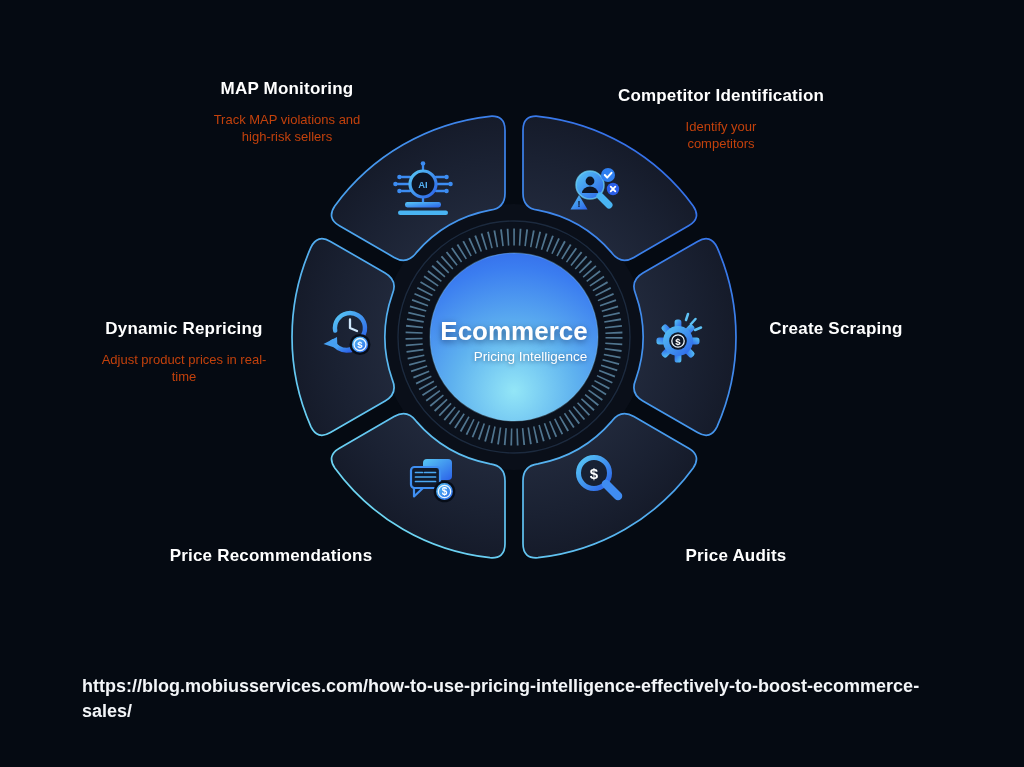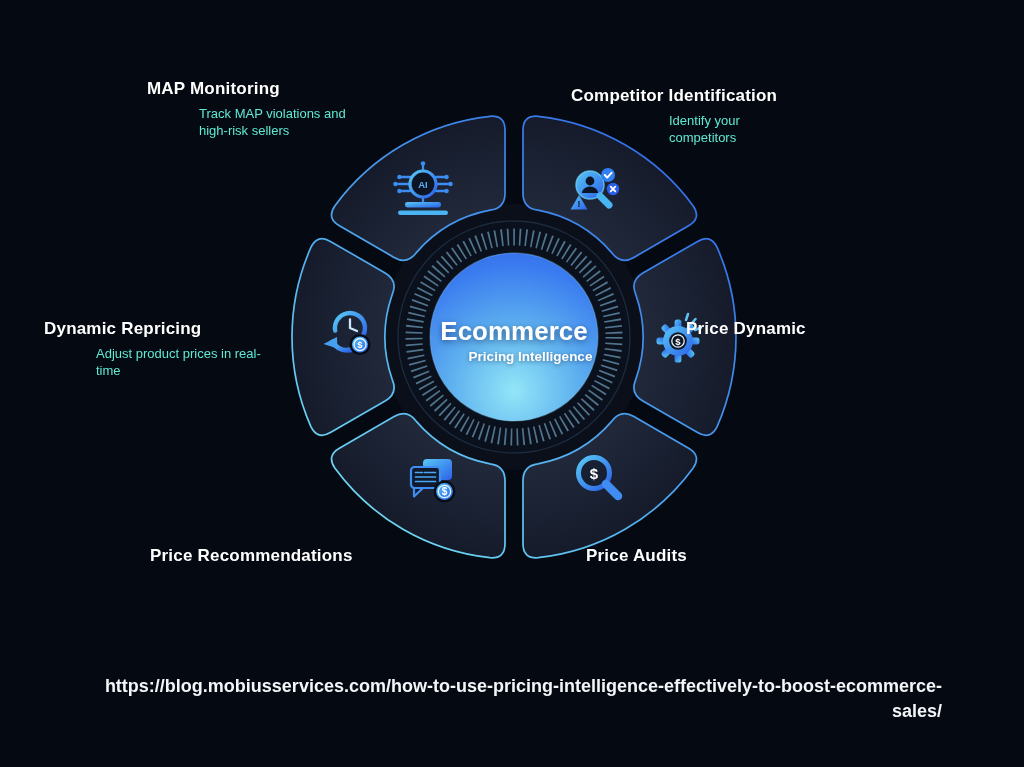--- a/index.html
+++ b/index.html
@@ -1,31 +1,31 @@
 <!DOCTYPE html>
 <html><head>
 <meta charset="utf-8">
 <style>
   html,body{margin:0;padding:0;background:#04080f;}
   .stage{position:relative;width:1024px;height:767px;background:#050a12;overflow:hidden;
          font-family:"Liberation Sans",sans-serif;}
   .wheel-svg{position:absolute;left:0;top:0;}
   .wedge{fill:url(#wedgeFill);stroke:url(#edgeGrad);stroke-width:1.7;}
   svg text{font-family:"Liberation Sans",sans-serif;font-weight:700;}
-  .seg-label{position:absolute;transform:translateX(-50%);color:#fff;}
+  .seg-label{position:absolute;transform:translateX(-50%);text-align:center;color:#fff;}
   .seg-title{font-size:17px;font-weight:700;letter-spacing:.2px;white-space:nowrap;}
-  .seg-desc{font-size:13px;font-weight:400;color:#5eead4;line-height:1.3;margin:7px auto 0;}
+  .seg-desc{font-size:13px;font-weight:400;color:#c2410c;line-height:1.3;margin:13px auto 0;}
   .core-line1{position:absolute;left:514px;top:316px;transform:translateX(-50%);
               font-size:26px;font-weight:700;color:#fff;white-space:nowrap;
               text-shadow:0 2px 6px rgba(8,24,70,.55);}
   .core-line2{position:absolute;left:514px;top:349px;transform:translateX(-50%);
-              font-size:13.5px;font-weight:700;color:#fff;white-space:nowrap;
+              font-size:13.5px;font-weight:400;color:#fff;white-space:nowrap;
               text-shadow:0 1px 4px rgba(8,24,70,.5);padding-left:33px;}
   .footer-url{position:absolute;left:512px;top:674px;transform:translateX(-50%);
-              width:860px;text-align:right;font-size:18px;font-weight:700;
+              width:860px;text-align:left;font-size:18px;font-weight:700;
               color:#f3f5f8;line-height:1.38;overflow-wrap:break-word;}
 </style>
 </head>
 <body>
 
 <div class="stage">
 
   <svg class="wheel-svg" width="1024" height="767" viewBox="0 0 1024 767">
     <defs>
       <linearGradient id="edgeGrad" gradientUnits="userSpaceOnUse" x1="330" y1="565" x2="700" y2="115">
@@ -172,24 +172,24 @@
     <div class="seg-title">Competitor Identification</div>
     <div class="seg-desc" style="width:104px">Identify your competitors</div>
   </div>
 
   <div class="seg-label" style="left:184px;top:319px;width:280px">
     <div class="seg-title">Dynamic Repricing</div>
     <div class="seg-desc" style="width:176px">Adjust product prices in real-time</div>
   </div>
 
   <div class="seg-label" style="left:836px;top:319px;width:300px">
-    <div class="seg-title">Price Dynamic</div>
-  </div>
-
-  <div class="seg-label" style="left:300px;top:546px;width:300px">
+    <div class="seg-title">Create Scraping</div>
+  </div>
+
+  <div class="seg-label" style="left:271px;top:546px;width:300px">
     <div class="seg-title">Price Recommendations</div>
   </div>
 
   <div class="seg-label" style="left:736px;top:546px;width:300px">
     <div class="seg-title">Price Audits</div>
   </div>
 
   <div class="core-line1">Ecommerce</div>
   <div class="core-line2">Pricing Intelligence</div>
 

